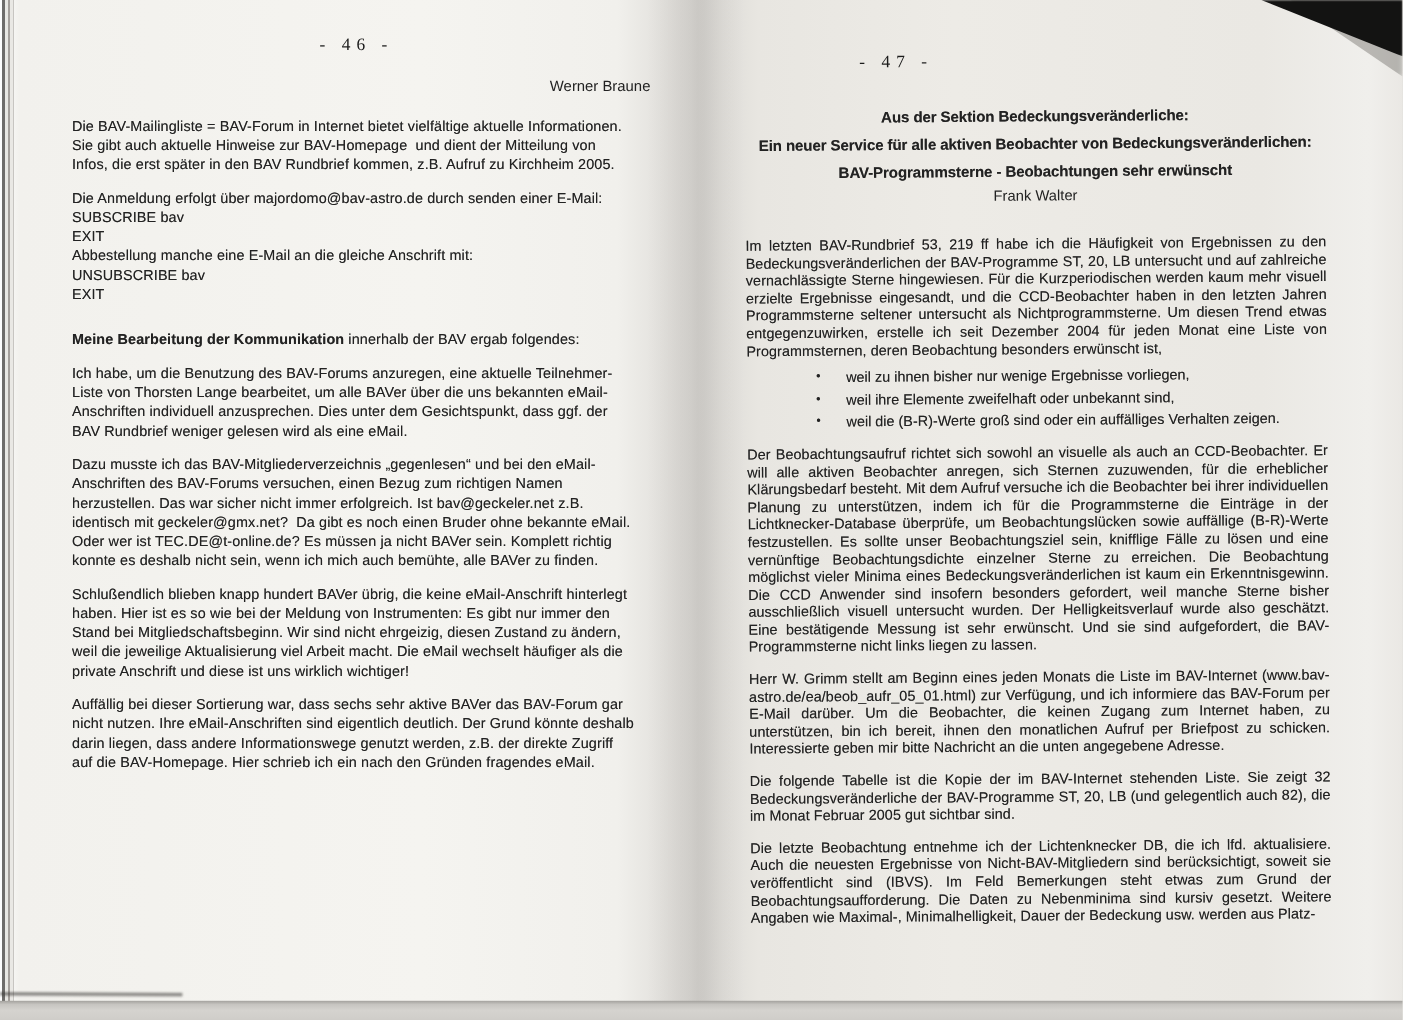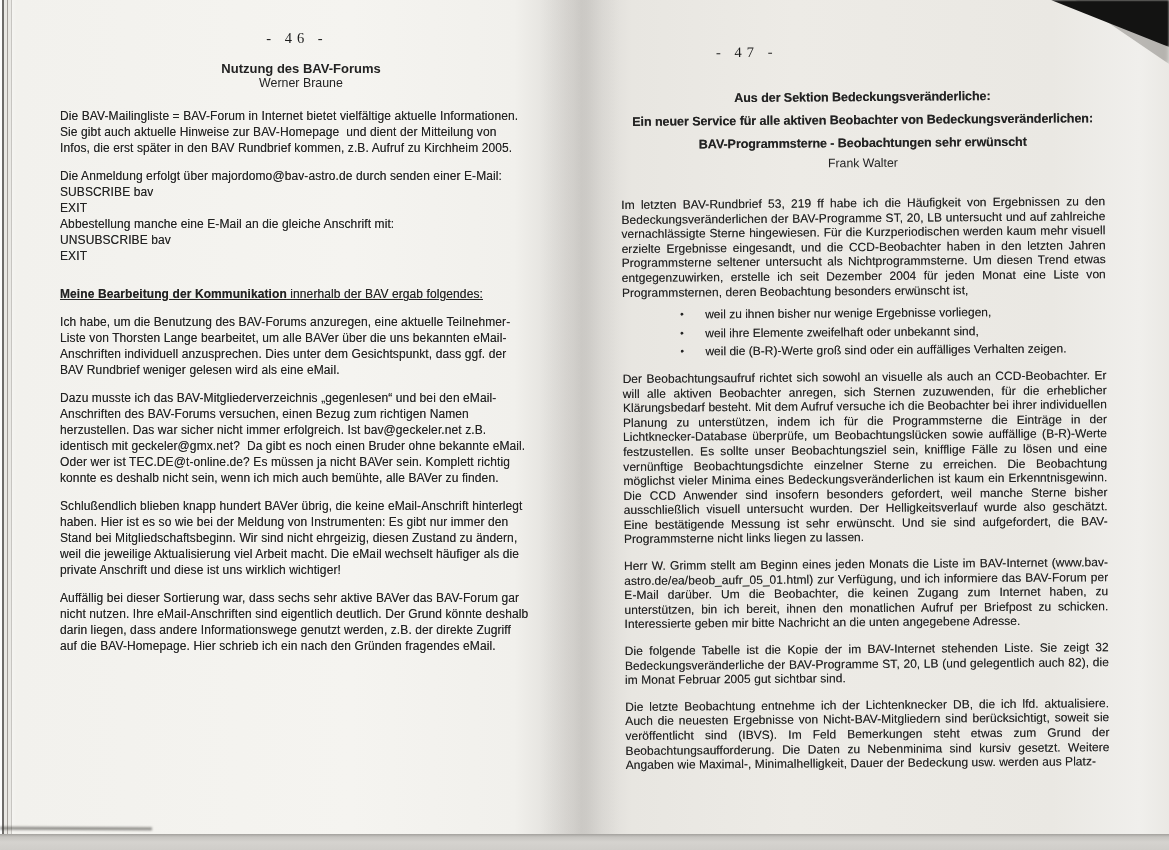--- a/index.html
+++ b/index.html
@@ -62,29 +62,29 @@
                  transform:rotate(-0.45deg); transform-origin:top left; }
 
   .pagenum {
     font-family:"Liberation Serif", serif;
     font-size:14.5px; letter-spacing:5px; color:#1b1b1b;
   }
   .pagenum-l { text-align:center; transform:translateX(-4px); }
   .pagenum-r { text-align:left; padding-left:96px; }
 
   .title-l { margin-top:14px; text-align:center; font-weight:700; font-size:13px; white-space:nowrap; }
-  .author  { margin-top:0;  text-align:center; font-size:12.4px; }
+  .author  { margin-top:18px;  text-align:right; font-size:12.4px; }
 
   .lp {
     margin:12px 0 0; font-size:12px; line-height:16px;
     white-space:pre; letter-spacing:0.1px;
     text-shadow:0 0 0.5px rgba(35,35,35,0.55);
   }
   .lp.first { margin-top:18px; }
-  .lp.kicker { margin-top:22px;text-decoration:underline; }
+  .lp.kicker { margin-top:22px; }
   .bold { font-weight:700; }
 
   .rh {
     text-align:center; font-weight:700; font-size:12.6px;
     white-space:nowrap; letter-spacing:-0.1px;
     text-shadow:0 0 0.5px rgba(35,35,35,0.55);
   }
   .rh1 { margin-top:30px; }
   .rh2 { margin-top:9px; }
   .rh3 { margin-top:9px; }
@@ -112,21 +112,20 @@
 
   <div class="edge-lines"></div>
   <div class="gutter-shadow"></div>
   <div class="corner-soft"></div>
   <div class="corner-mark"></div>
   <div class="smudge-line"></div>
   <div class="bottom-band"></div>
 
   <div class="block left-block">
     <div class="pagenum pagenum-l">- 46 -</div>
-    <div class="title-l">Nutzung des BAV-Forums</div>
     <div class="author">Werner Braune</div>
 
     <p class="lp first">Die BAV-Mailingliste = BAV-Forum in Internet bietet vielfältige aktuelle Informationen.
 Sie gibt auch aktuelle Hinweise zur BAV-Homepage  und dient der Mitteilung von
 Infos, die erst später in den BAV Rundbrief kommen, z.B. Aufruf zu Kirchheim 2005.</p>
 
 
     <p class="lp">Die Anmeldung erfolgt über majordomo@bav-astro.de durch senden einer E-Mail:
 SUBSCRIBE bav
 EXIT

